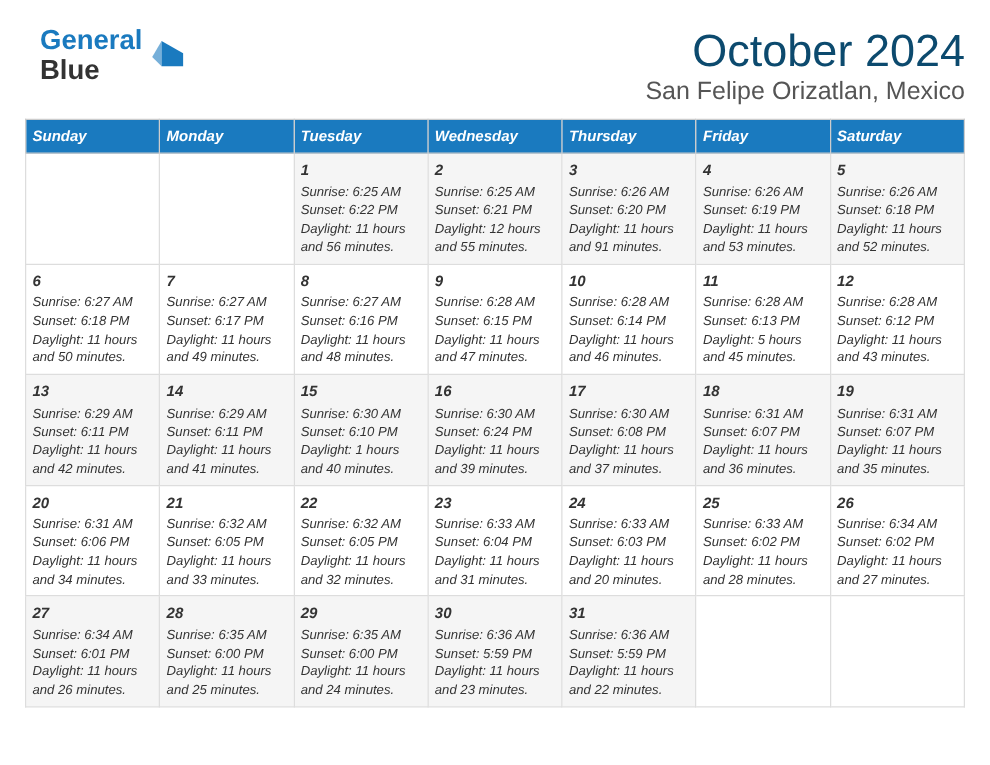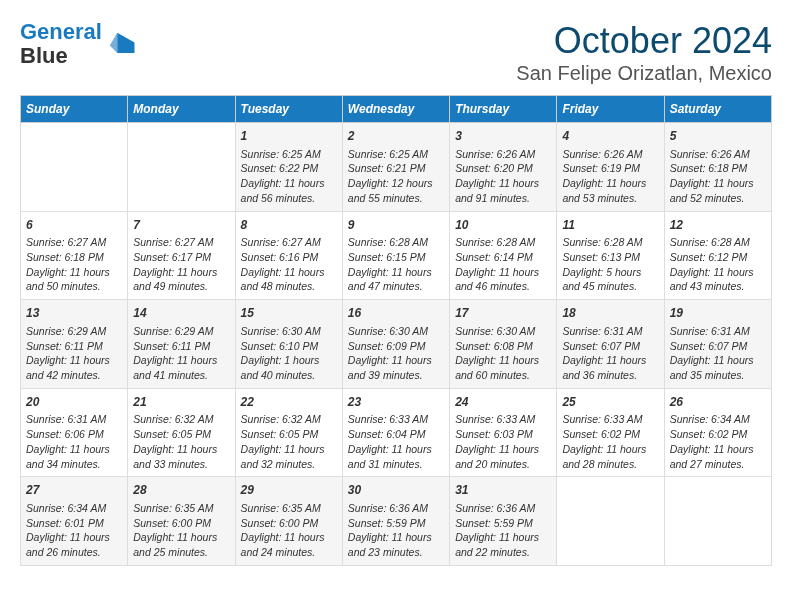--- a/index.html
+++ b/index.html
@@ -21,20 +21,21 @@
       align-items: center;
     }
     .logo-text {
       font-size: 22px;
       font-weight: bold;
       color: #333;
       line-height: 1.1;
     }
     .logo-text span {
       color: #1a7abf;
+      margin-left: 12px;
     }
     .logo-icon {
       width: 30px;
       height: 30px;
       margin-left: 4px;
     }
     .title-block {
       text-align: right;
     }
     .month-title {
@@ -137,22 +138,22 @@
         <td><span class="day-num">8</span><span>Sunrise: 6:27 AM</span><br><span>Sunset: 6:16 PM</span><br><span>Daylight: 11 hours and 48 minutes.</span></td>
         <td><span class="day-num">9</span><span>Sunrise: 6:28 AM</span><br><span>Sunset: 6:15 PM</span><br><span>Daylight: 11 hours and 47 minutes.</span></td>
         <td><span class="day-num">10</span><span>Sunrise: 6:28 AM</span><br><span>Sunset: 6:14 PM</span><br><span>Daylight: 11 hours and 46 minutes.</span></td>
         <td><span class="day-num">11</span><span>Sunrise: 6:28 AM</span><br><span>Sunset: 6:13 PM</span><br><span>Daylight: 5 hours and 45 minutes.</span></td>
         <td><span class="day-num">12</span><span>Sunrise: 6:28 AM</span><br><span>Sunset: 6:12 PM</span><br><span>Daylight: 11 hours and 43 minutes.</span></td>
       </tr>
       <tr>
         <td><span class="day-num">13</span><span>Sunrise: 6:29 AM</span><br><span>Sunset: 6:11 PM</span><br><span>Daylight: 11 hours and 42 minutes.</span></td>
         <td><span class="day-num">14</span><span>Sunrise: 6:29 AM</span><br><span>Sunset: 6:11 PM</span><br><span>Daylight: 11 hours and 41 minutes.</span></td>
         <td><span class="day-num">15</span><span>Sunrise: 6:30 AM</span><br><span>Sunset: 6:10 PM</span><br><span>Daylight: 1 hours and 40 minutes.</span></td>
-        <td><span class="day-num">16</span><span>Sunrise: 6:30 AM</span><br><span>Sunset: 6:09 PM</span><br><span>Daylight: 11 hours and 39 minutes.</span></td>
-        <td><span class="day-num">17</span><span>Sunrise: 6:30 AM</span><br><span>Sunset: 6:08 PM</span><br><span>Daylight: 11 hours and 60 minutes.</span></td>
+        <td><span class="day-num">16</span><span>Sunrise: 6:30 AM</span><br><span>Sunset: 6:24 PM</span><br><span>Daylight: 11 hours and 39 minutes.</span></td>
+        <td><span class="day-num">17</span><span>Sunrise: 6:30 AM</span><br><span>Sunset: 6:08 PM</span><br><span>Daylight: 11 hours and 37 minutes.</span></td>
         <td><span class="day-num">18</span><span>Sunrise: 6:31 AM</span><br><span>Sunset: 6:07 PM</span><br><span>Daylight: 11 hours and 36 minutes.</span></td>
         <td><span class="day-num">19</span><span>Sunrise: 6:31 AM</span><br><span>Sunset: 6:07 PM</span><br><span>Daylight: 11 hours and 35 minutes.</span></td>
       </tr>
       <tr>
         <td><span class="day-num">20</span><span>Sunrise: 6:31 AM</span><br><span>Sunset: 6:06 PM</span><br><span>Daylight: 11 hours and 34 minutes.</span></td>
         <td><span class="day-num">21</span><span>Sunrise: 6:32 AM</span><br><span>Sunset: 6:05 PM</span><br><span>Daylight: 11 hours and 33 minutes.</span></td>
         <td><span class="day-num">22</span><span>Sunrise: 6:32 AM</span><br><span>Sunset: 6:05 PM</span><br><span>Daylight: 11 hours and 32 minutes.</span></td>
         <td><span class="day-num">23</span><span>Sunrise: 6:33 AM</span><br><span>Sunset: 6:04 PM</span><br><span>Daylight: 11 hours and 31 minutes.</span></td>
         <td><span class="day-num">24</span><span>Sunrise: 6:33 AM</span><br><span>Sunset: 6:03 PM</span><br><span>Daylight: 11 hours and 20 minutes.</span></td>
         <td><span class="day-num">25</span><span>Sunrise: 6:33 AM</span><br><span>Sunset: 6:02 PM</span><br><span>Daylight: 11 hours and 28 minutes.</span></td>

